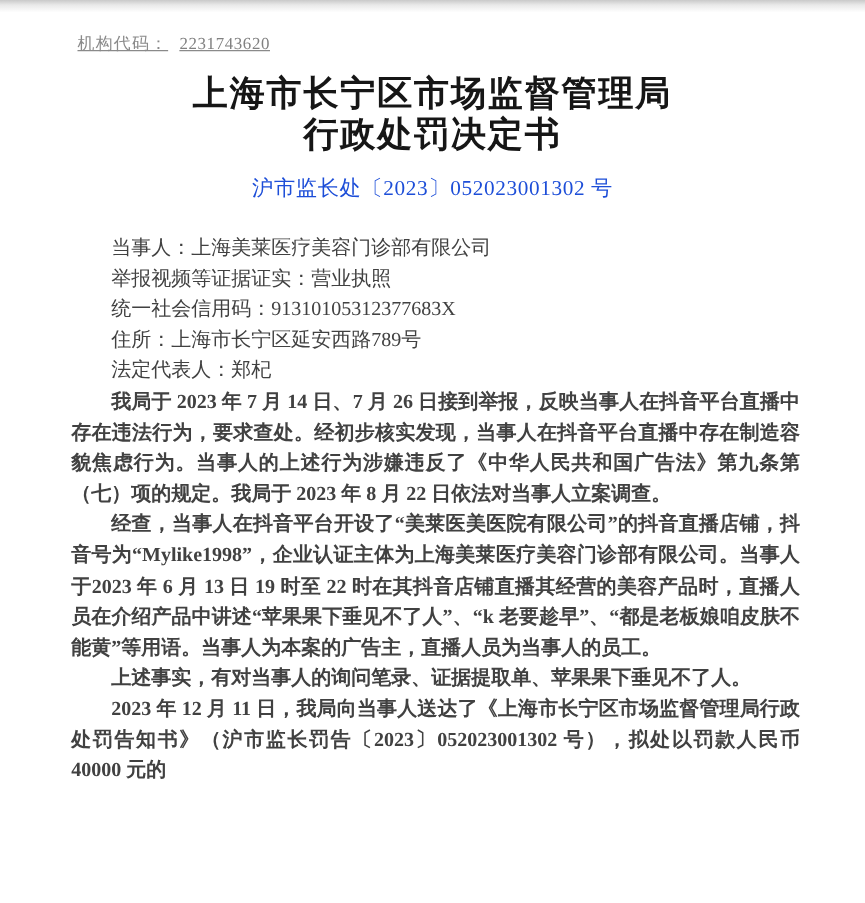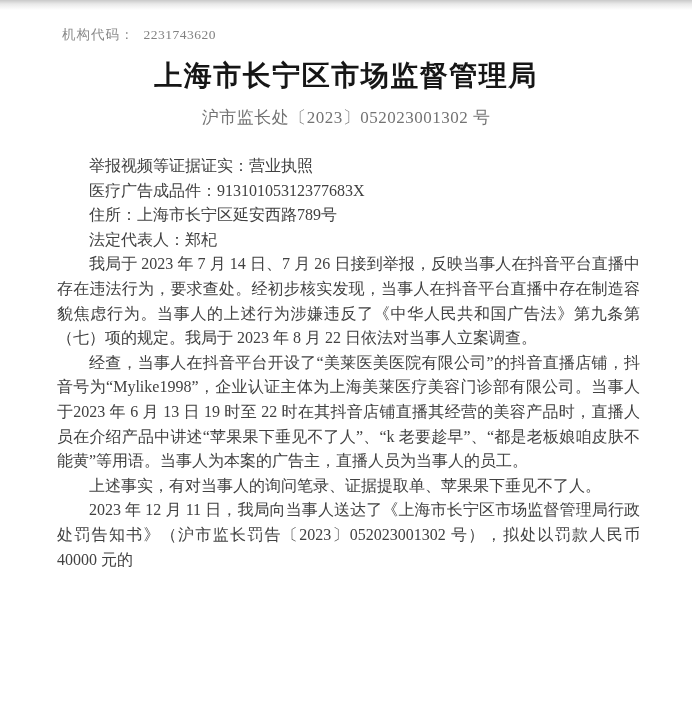--- a/index.html
+++ b/index.html
@@ -19,79 +19,83 @@
     width: 100%;
     height: 10px;
     background: linear-gradient(to bottom, #c9c9c9 0%, #e9e9e9 40%, #ffffff 100%);
   }
   .org-code {
     margin: 16px 0 0 62px;
     font-size: 13.5px;
     line-height: 18px;
     color: #8a8a8a;
     letter-spacing: 1px;
+    text-decoration: underline;
   }
   .org-code .val {
     margin-left: 9px;
     letter-spacing: 0.5px;
     color: #818181;
   }
   .title {
     margin: 15px 0 0 0;
     text-align: center;
     font-size: 28px;
     line-height: 33px;
     font-weight: bold;
     color: #161616;
     letter-spacing: 1.5px;
   }
   .doc-no {
     margin-top: 15px;
     text-align: center;
     font-size: 17px;
     line-height: 21px;
-    color: #737373;
+    color: #1d4ed8;
     letter-spacing: 0.5px;
   }
   .body-text {
     margin: 26px 52px 0 57px;
     font-size: 16px;
     line-height: 24.6px;
     color: #414141;
     text-align: justify;
   }
   .info-line {
     padding-left: 32px;
   }
   .para {
     margin: 0;
     text-indent: 32px;
+    font-weight: bold;
   }
 </style>
 </head>
 <body>
 
 <div class="page">
 
   <div class="top-shade"></div>
 
   <div class="org-code">
     <span>机构代码：</span><span class="val">2231743620</span>
   </div>
 
   <div class="title">
     <div>上海市长宁区市场监督管理局</div>
+    <div>行政处罚决定书</div>
   </div>
 
   <div class="doc-no">沪市监长处〔2023〕052023001302 号</div>
 
   <div class="body-text">
 
+    <div class="info-line">当事人：上海美莱医疗美容门诊部有限公司</div>
     <div class="info-line">举报视频等证据证实：营业执照</div>
-    <div class="info-line">医疗广告成品件：91310105312377683X</div>
+    <div class="info-line">统一社会信用码：91310105312377683X</div>
     <div class="info-line">住所：上海市长宁区延安西路789号</div>
     <div class="info-line">法定代表人：郑杞</div>
 
     <p class="para">我局于 2023 年 7 月 14 日、7 月 26 日接到举报，反映当事人在抖音平台直播中存在违法行为，要求查处。经初步核实发现，当事人在抖音平台直播中存在制造容貌焦虑行为。当事人的上述行为涉嫌违反了《中华人民共和国广告法》第九条第（七）项的规定。我局于 2023 年 8 月 22 日依法对当事人立案调查。</p>
     <p class="para">经查，当事人在抖音平台开设了“美莱医美医院有限公司”的抖音直播店铺，抖音号为“Mylike1998”，企业认证主体为上海美莱医疗美容门诊部有限公司。当事人于2023 年 6 月 13 日 19 时至 22 时在其抖音店铺直播其经营的美容产品时，直播人员在介绍产品中讲述“苹果果下垂见不了人”、“k 老要趁早”、“都是老板娘咱皮肤不能黄”等用语。当事人为本案的广告主，直播人员为当事人的员工。</p>
     <p class="para">上述事实，有对当事人的询问笔录、证据提取单、苹果果下垂见不了人。</p>
     <p class="para">2023 年 12 月 11 日，我局向当事人送达了《上海市长宁区市场监督管理局行政处罚告知书》（沪市监长罚告〔2023〕052023001302 号），拟处以罚款人民币 40000 元的</p>
 
   </div>
 

